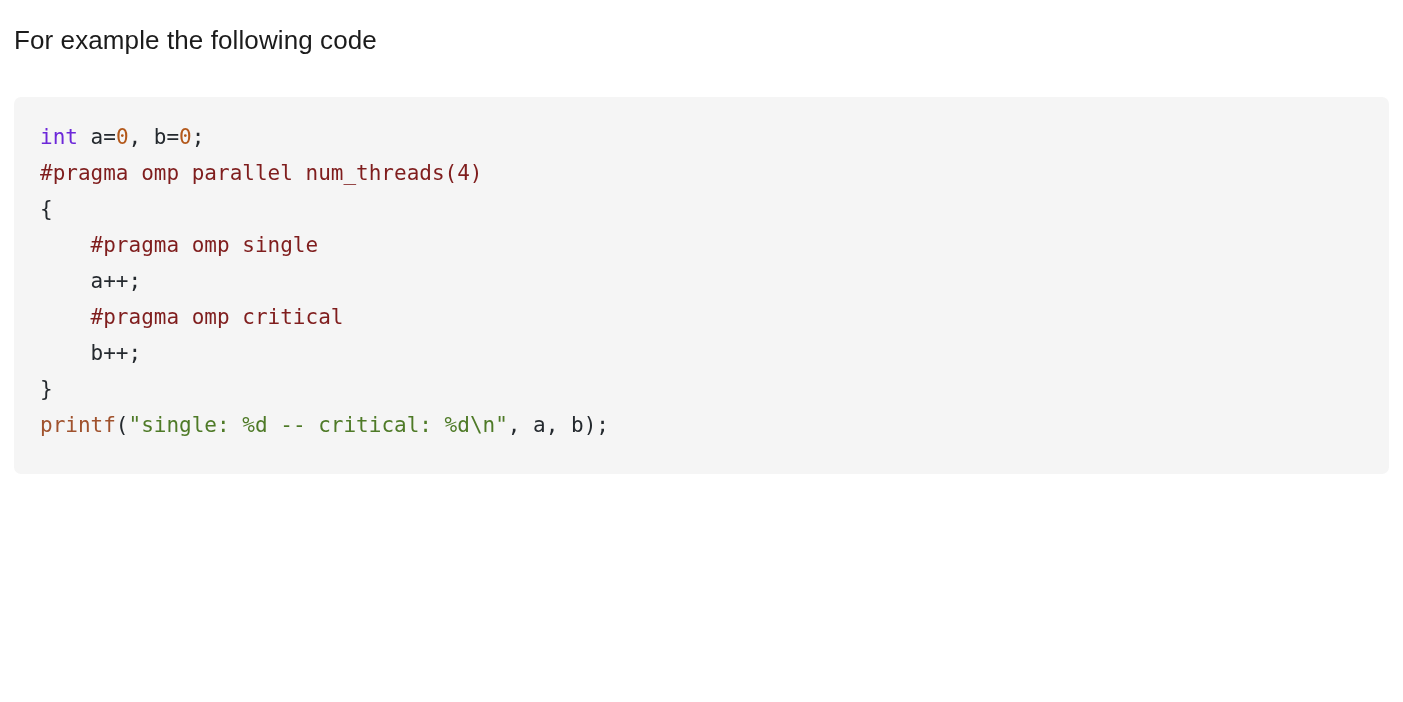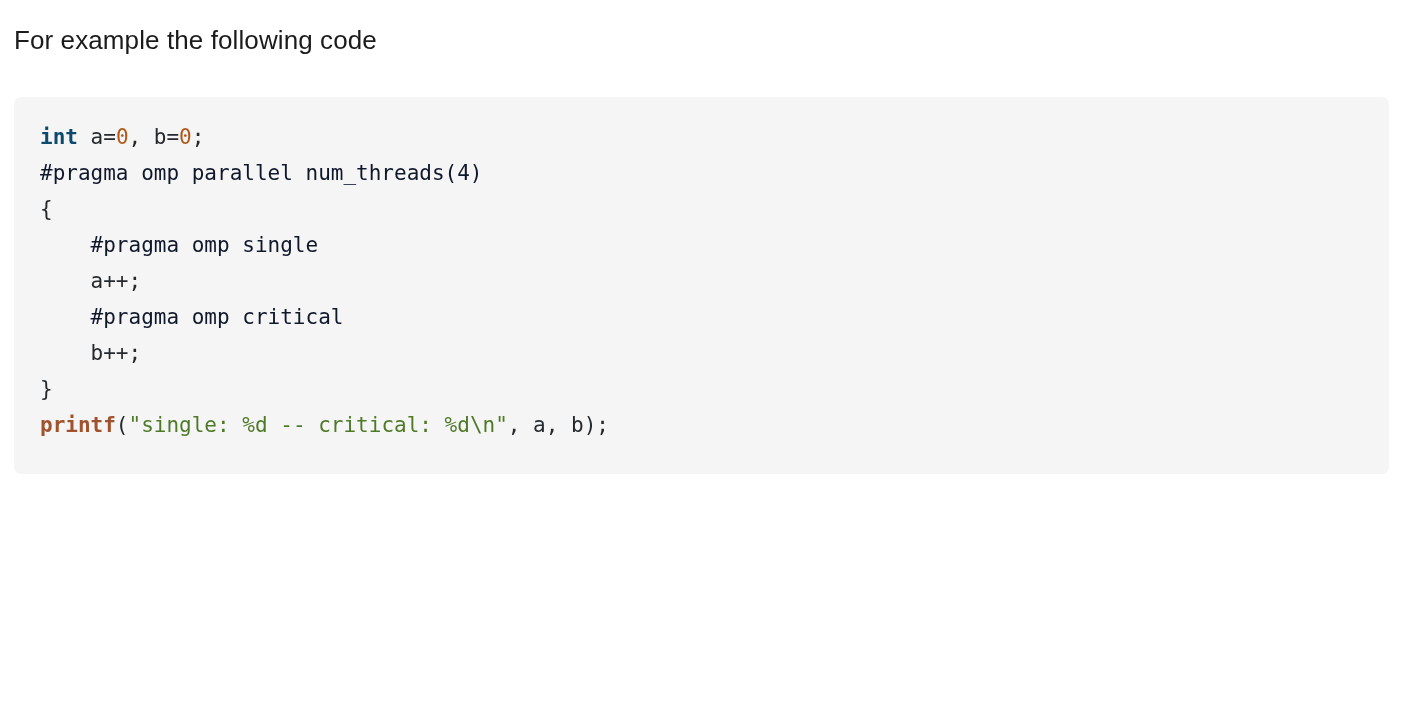--- a/index.html
+++ b/index.html
@@ -79,24 +79,24 @@
     tab-size: 4;
   }
 
   .code-line {
     display: block;
     height: 36px;
     white-space: pre;
   }
 
   
-  .tok-keyword  { color: #0c4a6e; font-weight: bold; }
+  .tok-keyword  { color: #6d28d9; }
   .tok-number   { color: #b3581a; }
-  .tok-preproc  { color: #0f172a; }
-  .tok-func     { color: #a0522d; font-weight: bold; }
+  .tok-preproc  { color: #7f1d1d; }
+  .tok-func     { color: #a0522d; }
   .tok-string   { color: #4e7a27; }
   .tok-plain    { color: #24292e; }
 </style>
 </head>
 <body>
 
 <div class="page">
 
   <p class="prose para-intro">For example the following code</p>
 

